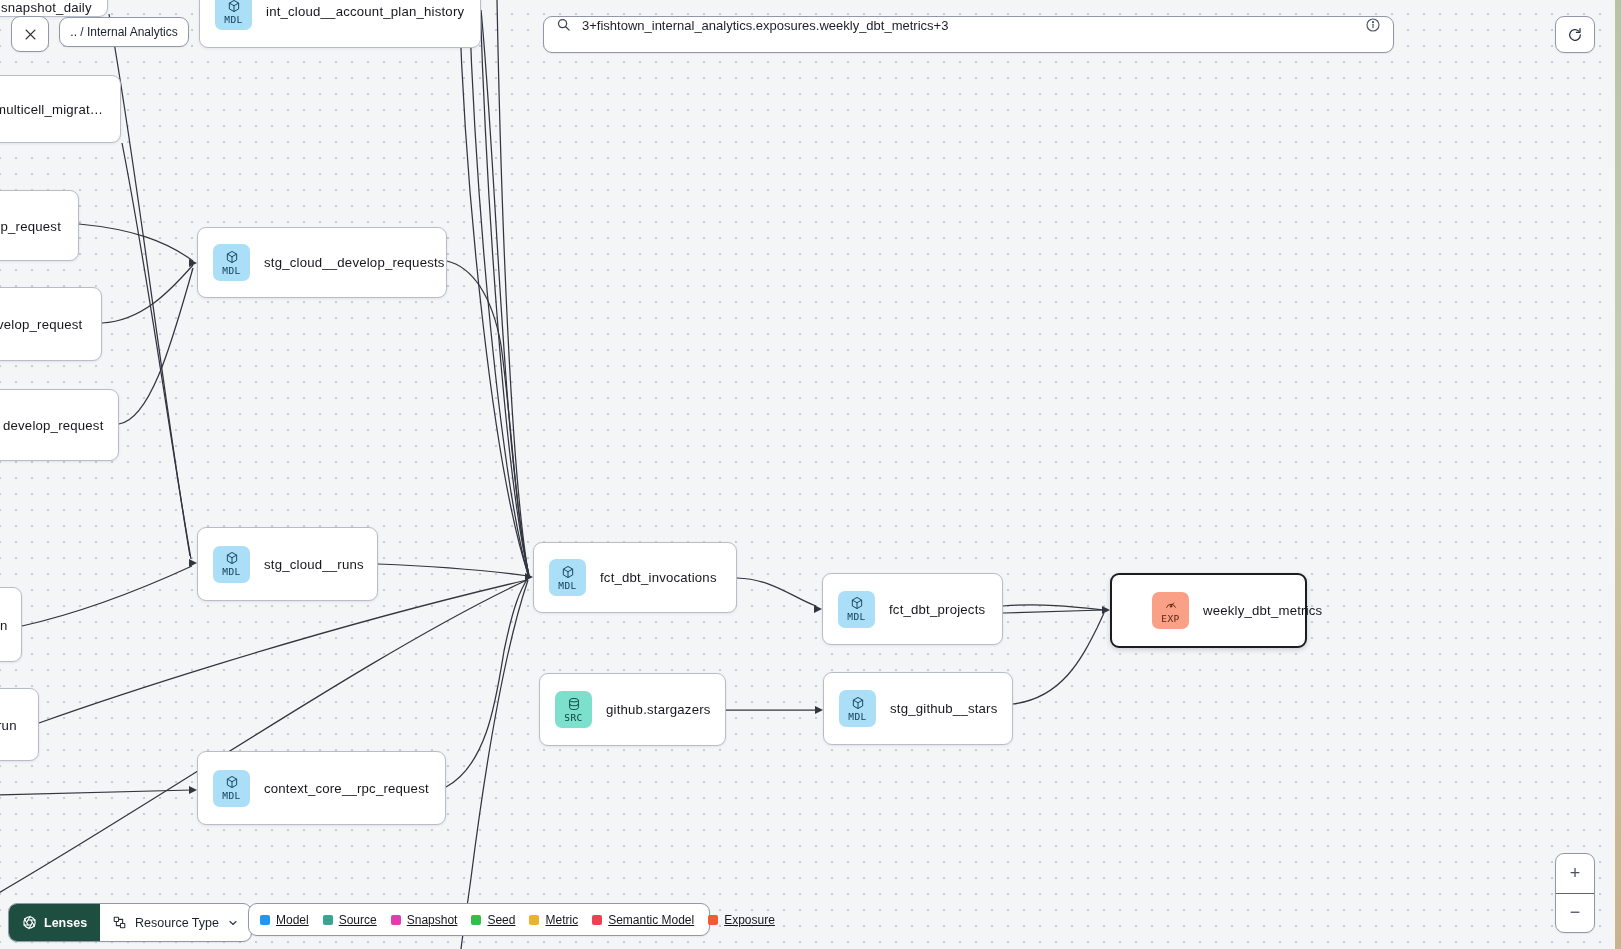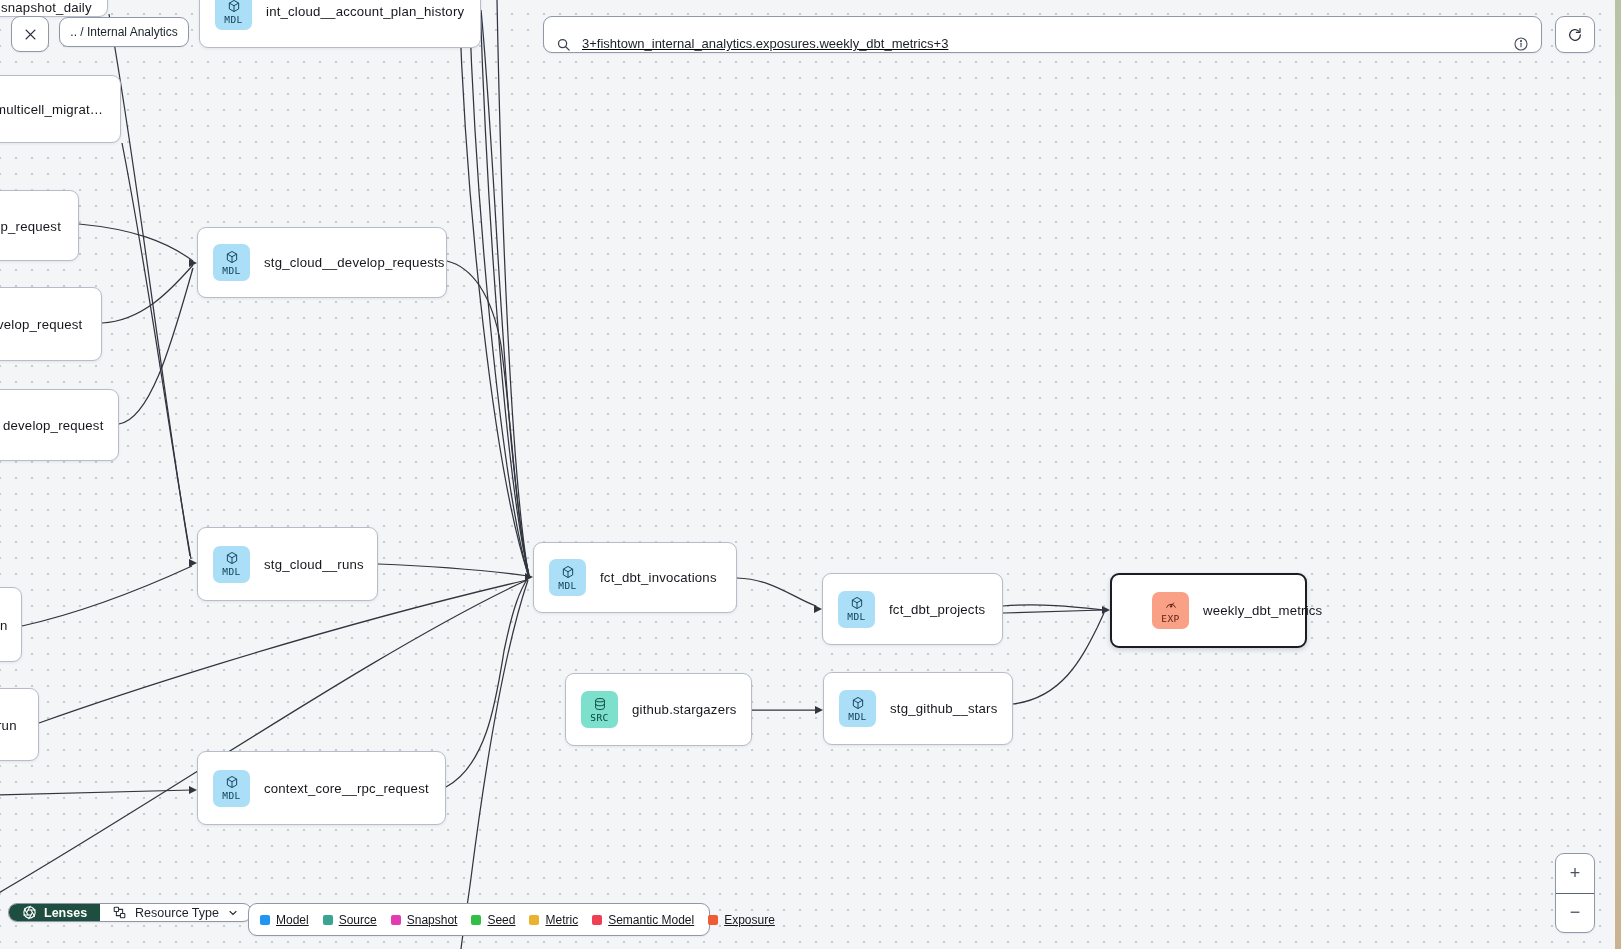--- a/index.html
+++ b/index.html
@@ -26,27 +26,27 @@
   .badge-MDL{background:#abdff7;color:#0e3a55;}
   .badge-SRC{background:#7de0cd;color:#07443a;}
   .badge-EXP{background:#f9a086;color:#5d2412;}
   
   .card{position:absolute;background:#fff;border:1px solid #8f97a8;border-radius:9px;
     box-shadow:0 1px 2px rgba(16,24,40,.06);box-sizing:border-box;z-index:10;}
   .icon-btn{display:flex;align-items:center;justify-content:center;cursor:pointer;}
   #close-card{left:11px;top:16px;width:38px;height:36px;}
   #breadcrumb-card{left:59px;top:17px;width:130px;height:30px;display:flex;align-items:center;
     justify-content:center;font-size:12px;color:#1d212b;cursor:pointer;}
-  #search-card{left:543px;top:16px;width:999px;height:37px;display:flex;align-items:flex-end;
-    padding:0 12px;gap:9px;text-decoration:underline;}
+  #search-card{left:543px;top:16px;width:851px;height:37px;display:flex;align-items:flex-start;
+    padding:0 12px;gap:9px;}
   #search-card input{flex:1;border:none;outline:none;font-family:"Liberation Sans",sans-serif;
     font-size:13px;color:#1b1f27;background:transparent;}
   #refresh-card{left:1555px;top:16px;width:40px;height:37px;}
   
-  #lenses-bar{left:8px;top:903px;height:19px;display:flex;align-items:stretch;overflow:hidden;padding:0;}
+  #lenses-bar{left:8px;top:903px;height:39px;display:flex;align-items:stretch;overflow:hidden;padding:0;}
   #lenses-btn{background:#1d4e40;color:#fff;display:flex;align-items:center;gap:7px;
     padding:0 13px;font-size:12.5px;font-weight:bold;cursor:pointer;}
   #resource-type{display:flex;align-items:center;gap:8px;padding:0 12px;font-size:12.5px;
     color:#1d212b;cursor:pointer;}
   #legend-card{left:248px;top:903px;width:462px;height:33px;display:flex;align-items:center;
     padding:0 11px;gap:14px;}
   .legend-item{display:flex;align-items:center;gap:6px;font-size:12px;color:#16161d;white-space:nowrap;text-decoration:underline;}
   .legend-swatch{width:10px;height:10px;border-radius:2px;flex:0 0 auto;}
   
   #zoom-ctl{left:1555px;top:853px;width:40px;height:80px;display:flex;flex-direction:column;padding:0;}
@@ -160,21 +160,21 @@
         <span class="ico" style="width:14px;height:14px">
           <svg viewBox="0 0 24 24" fill="none" stroke="currentColor" stroke-width="1.6" stroke-linejoin="round">
             <path d="M12 2.5l8 4.5v10l-8 4.5-8-4.5V7l8-4.5z"></path>
             <path d="M4 7l8 4.5L20 7M12 11.5V21.5"></path>
           </svg>
         </span>
         <span class="badge-label">MDL</span>
       </div>
       <span class="label">fct_dbt_invocations</span>
     </div>
-    <div class="node" style="left: 565px; top: 673px; width: 187px; height: 73px;">
+    <div class="node" style="left: 539px; top: 673px; width: 187px; height: 73px;">
       <div class="badge badge-SRC">
         <span class="ico" style="width:14px;height:14px">
           <svg viewBox="0 0 24 24" fill="none" stroke="currentColor" stroke-width="1.6">
             <ellipse cx="12" cy="5.5" rx="7.5" ry="3"></ellipse>
             <path d="M4.5 5.5v13c0 1.7 3.4 3 7.5 3s7.5-1.3 7.5-3v-13"></path>
             <path d="M4.5 12c0 1.7 3.4 3 7.5 3s7.5-1.3 7.5-3"></path>
           </svg>
         </span>
         <span class="badge-label">SRC</span>
       </div>

